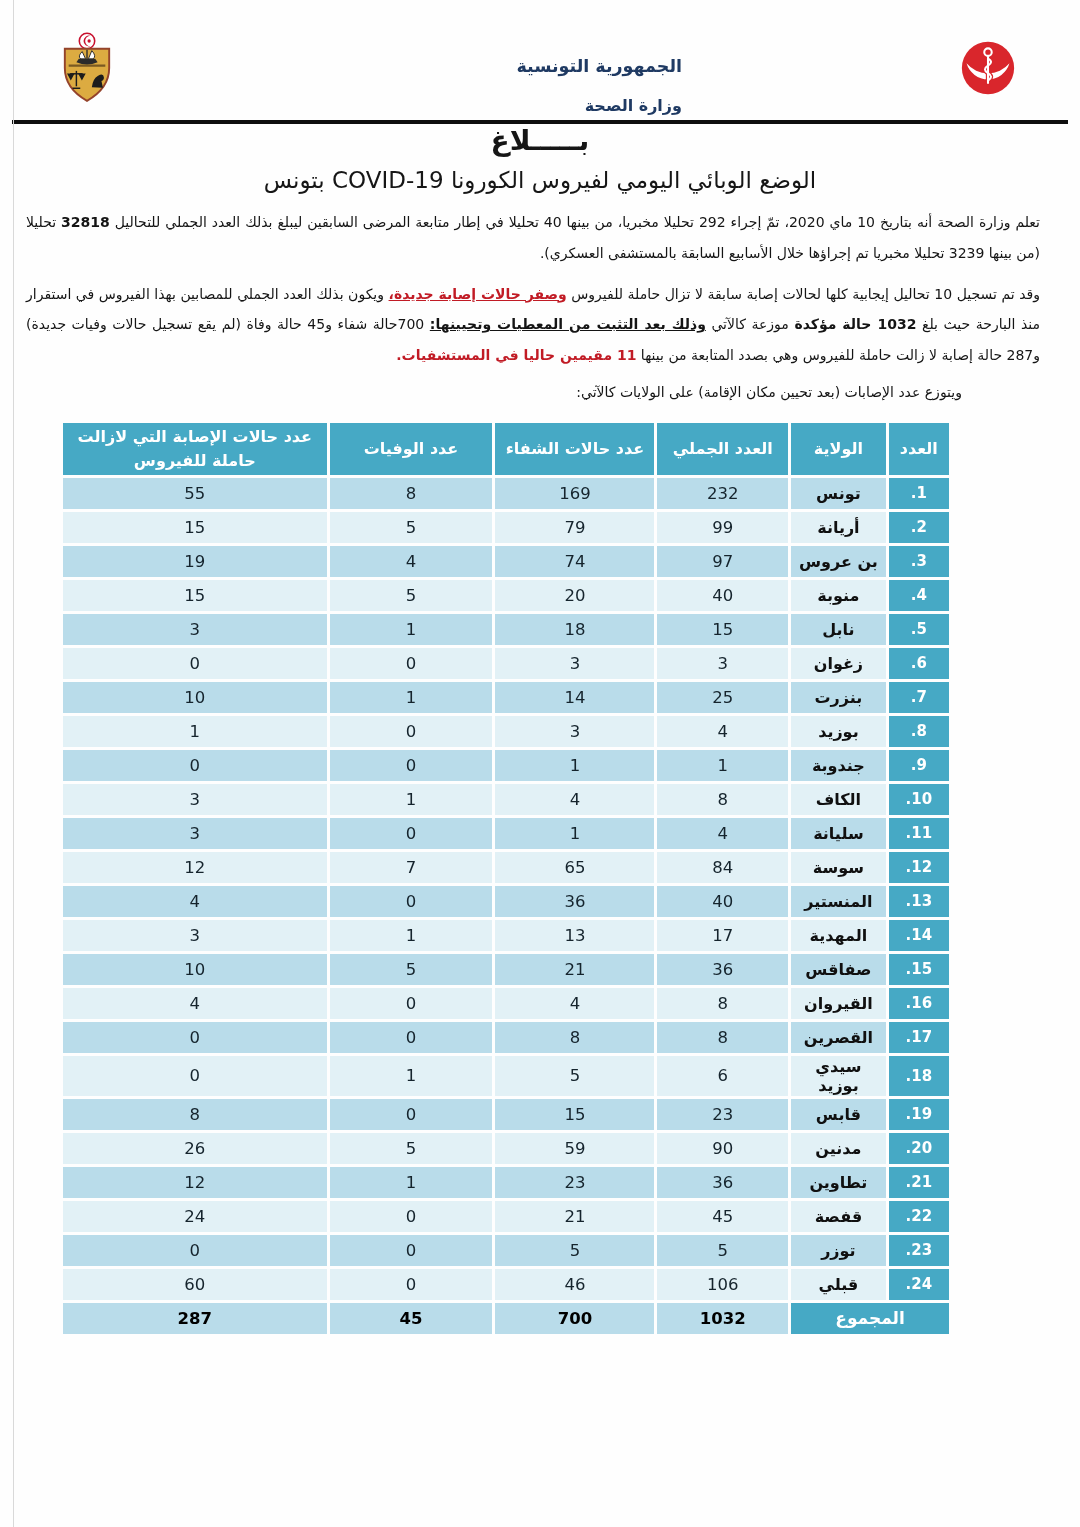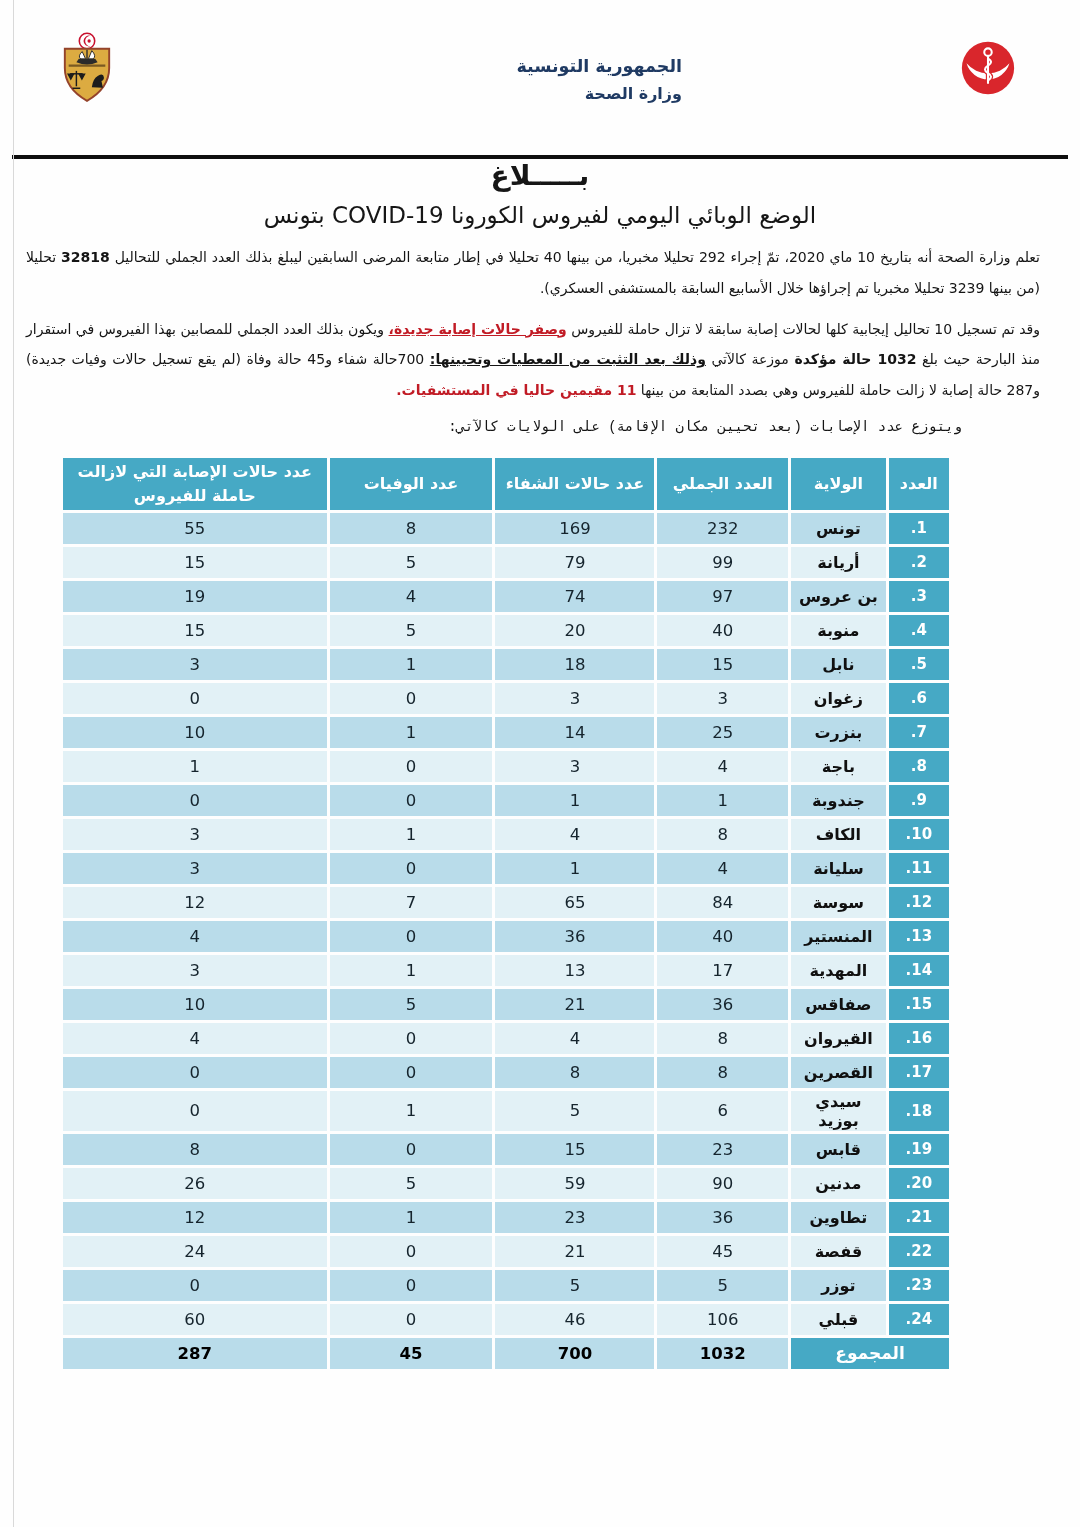--- a/index.html
+++ b/index.html
@@ -7,40 +7,40 @@
     --red:#c11b25; --navy:#1f3a63; --logo-red:#d9262c; --ink:#161616;
   }
   *{box-sizing:border-box;}
   html,body{margin:0;padding:0;}
   body{
     width:1080px;height:1527px;overflow:hidden;background:#fefefe;
     font-family:"DejaVu Sans",sans-serif;color:var(--ink);position:relative;
   }
   .edge-line{position:absolute;left:13px;top:0;bottom:0;width:1px;background:#d9d9d9;}
   
-  .doc-header{position:relative;height:155px;}
+  .doc-header{position:relative;height:120px;}
   .coat{position:absolute;left:60px;top:32px;}
   .minlogo{position:absolute;right:64px;top:40px;}
   .gov-lines{
     position:absolute;top:56px;right:398px;text-align:right;direction:rtl;
     color:var(--navy);font-weight:bold;
   }
   .gov-lines .l1{font-size:17.5px;}
-  .gov-lines .l2{font-size:16px;margin-top:8px;}
+  .gov-lines .l2{font-size:16px;margin-top:20px;}
   .rule{height:4px;background:#0e0e0e;margin:0 12px;}
   
   .kicker{text-align:center;font-weight:bold;font-size:28px;margin-top:0;direction:rtl;}
   .title{text-align:center;font-weight:normal;font-size:23px;margin-top:10px;direction:rtl;}
   
   .para{
     direction:rtl;text-align:justify;font-size:14px;line-height:2.2;
     padding:0 40px 0 26px;margin:10px 0 0 0;color:#141414;
   }
   .para.first{margin-top:14px;}
-  .para.intro{text-align:right;padding-right:118px;margin-top:6px;font-family:Liberation Mono, monospace;}
+  .para.intro{text-align:right;padding-right:118px;margin-top:6px;}
   .b{font-weight:bold;}
   .u{text-decoration:underline;}
   .red{color:var(--red);}
   
   table.gov-table{
     border-collapse:separate;border-spacing:3px;direction:rtl;table-layout:fixed;
     width:892px;margin:12px 0 0 60px;
   }
   .gov-table th{
     background:var(--teal);color:#fff;font-weight:bold;font-size:16px;
@@ -185,21 +185,21 @@
       <tr>
         <td class="cell-num">7.</td>
         <td class="cell-gov">بنزرت</td>
         <td class="cell-val">25</td>
         <td class="cell-val">14</td>
         <td class="cell-val">1</td>
         <td class="cell-val">10</td>
       </tr>
       <tr>
         <td class="cell-num">8.</td>
-        <td class="cell-gov">باجة</td>
+        <td class="cell-gov">بوزيد</td>
         <td class="cell-val">4</td>
         <td class="cell-val">3</td>
         <td class="cell-val">0</td>
         <td class="cell-val">1</td>
       </tr>
       <tr>
         <td class="cell-num">9.</td>
         <td class="cell-gov">جندوبة</td>
         <td class="cell-val">1</td>
         <td class="cell-val">1</td>

